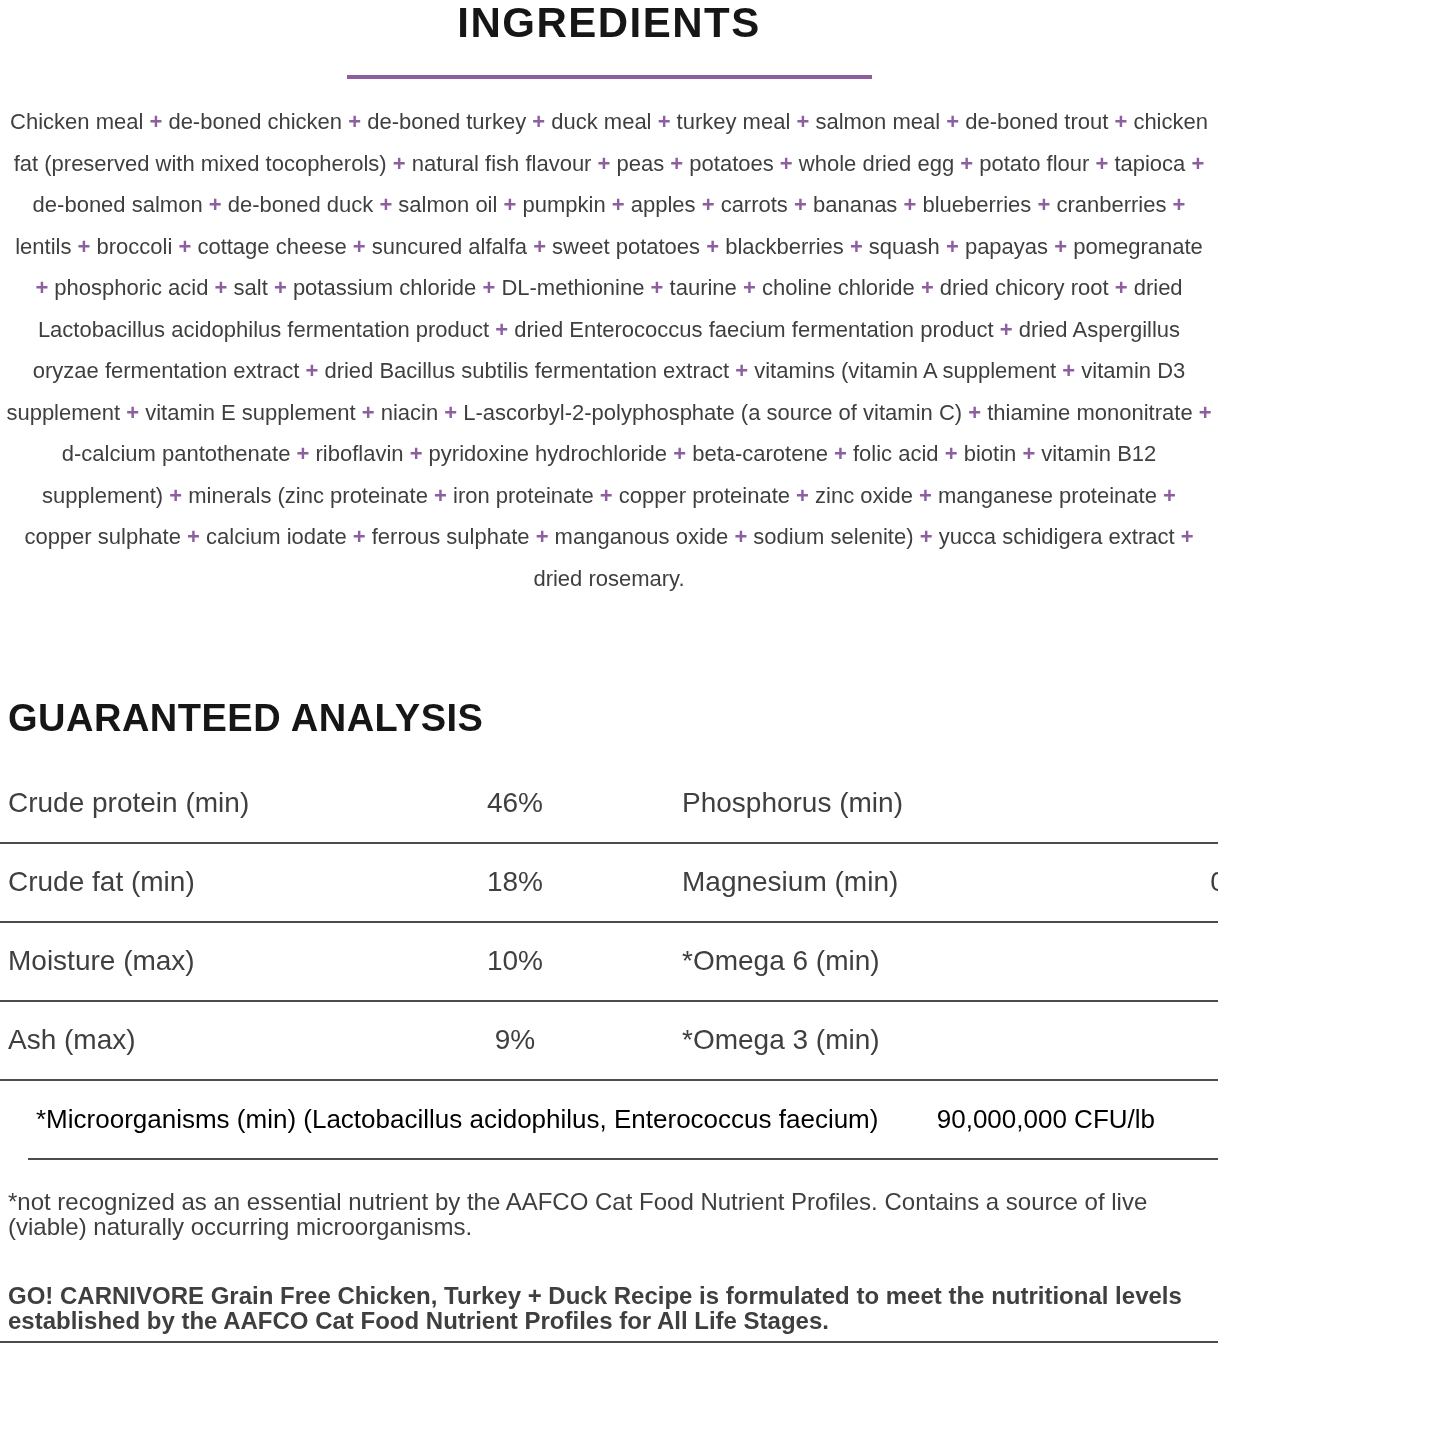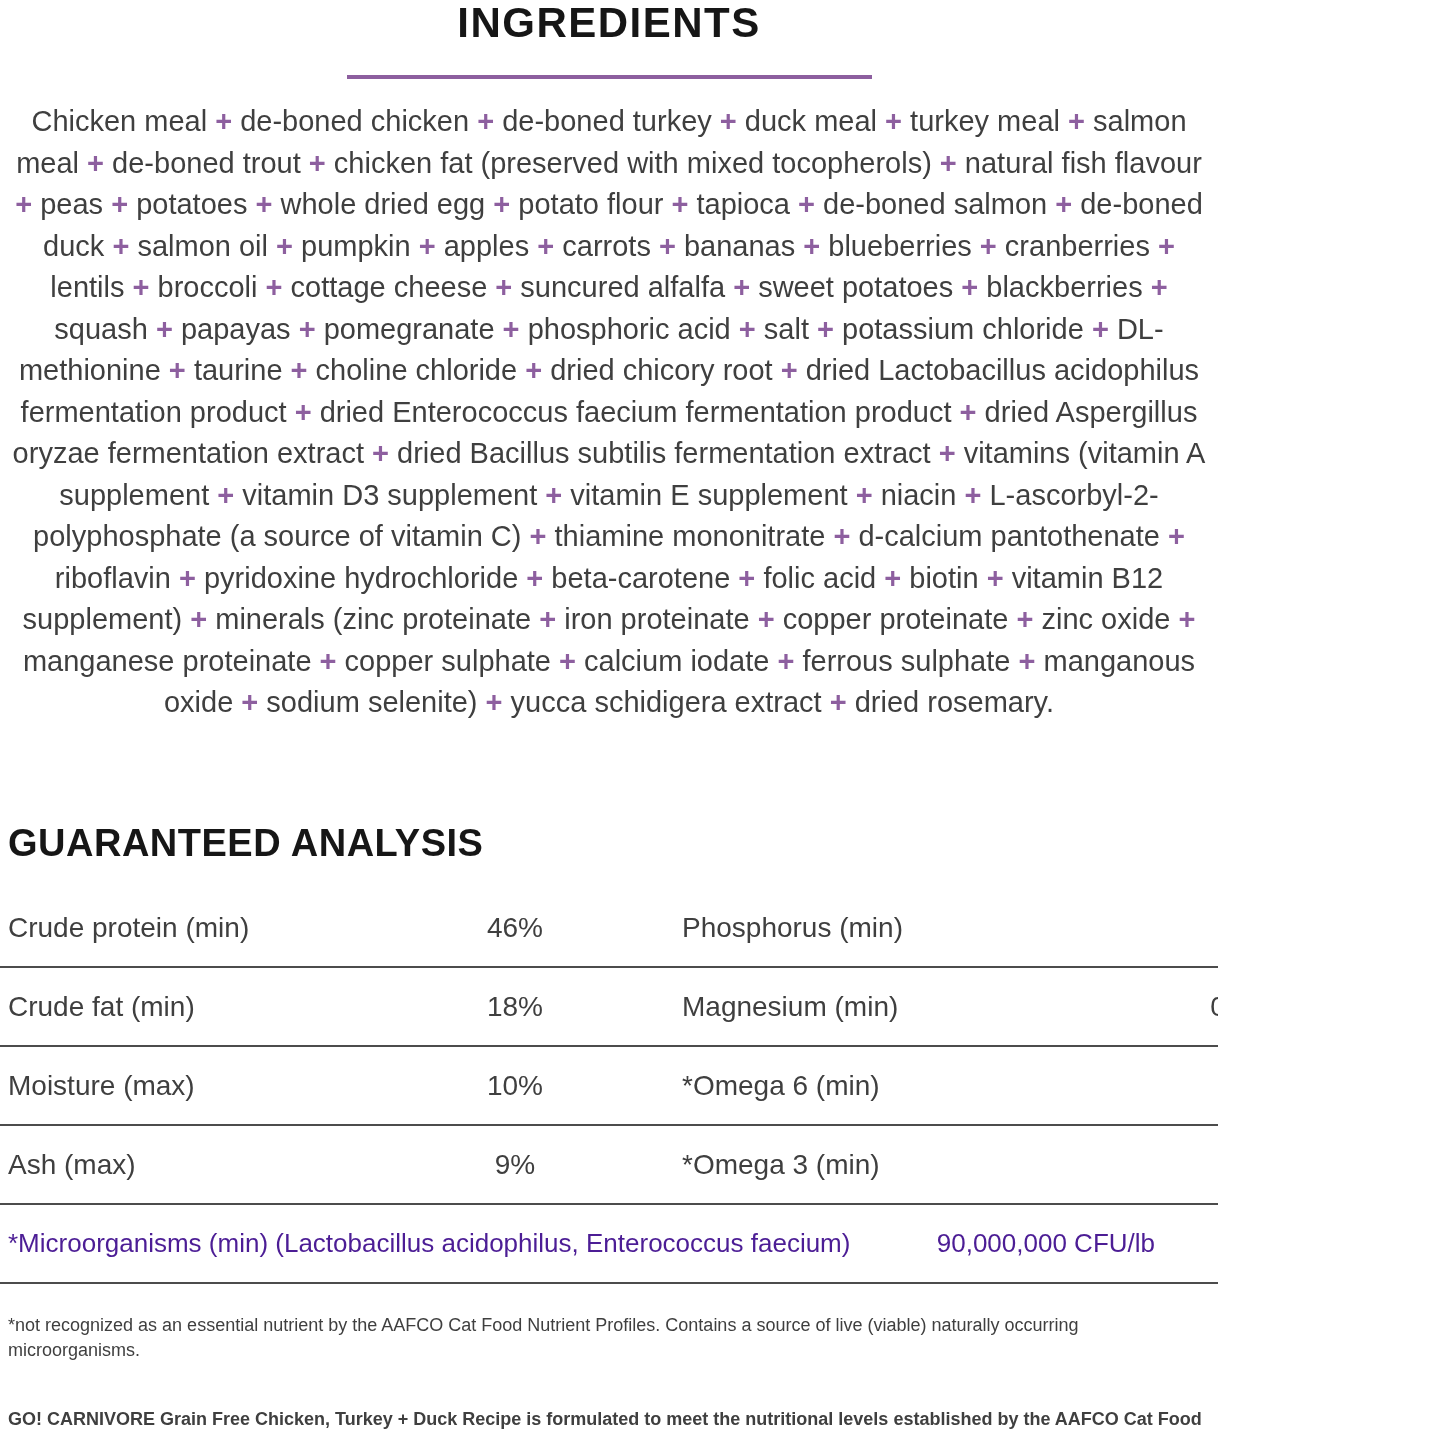--- a/index.html
+++ b/index.html
@@ -28,21 +28,21 @@
   }
   .title-divider {
     width: 525px;
     height: 4px;
     background: #8d5f9f;
     margin: 31px auto 0 auto;
   }
   .ingredients {
     margin: 22px 6px 0 6px;
     text-align: center;
-    font-size: 29px;
+    font-size: 22px;
     line-height: 41.5px;
     color: #3f3f3f;
   }
   .plus {
     color: #8d5f9f;
     font-weight: 700;
   }
   .ga-title {
     margin: 98px 0 16px 8px;
     font-size: 38px;
@@ -68,25 +68,26 @@
     text-align: center;
   }
   .micro-row {
     display: flex;
     justify-content: space-between;
     align-items: center;
     height: 77px;
     border-bottom: 2px solid #4c4c4c;
     padding: 0 63px 0 8px;
     font-size: 26px;
-    color: #4c1d95;
+    color: #000000;
+    margin-left: 28px;
   }
   .footnote {
     margin: 29px 8px 0 8px;
-    font-size: 18px;
+    font-size: 24px;
     line-height: 25px;
     color: #3f3f3f;
   }
   .footnote.second {
     margin-top: 44px;
     font-weight: bold;
   }
   .bottom-rule {
     height: 2px;
     background: #4c4c4c;

